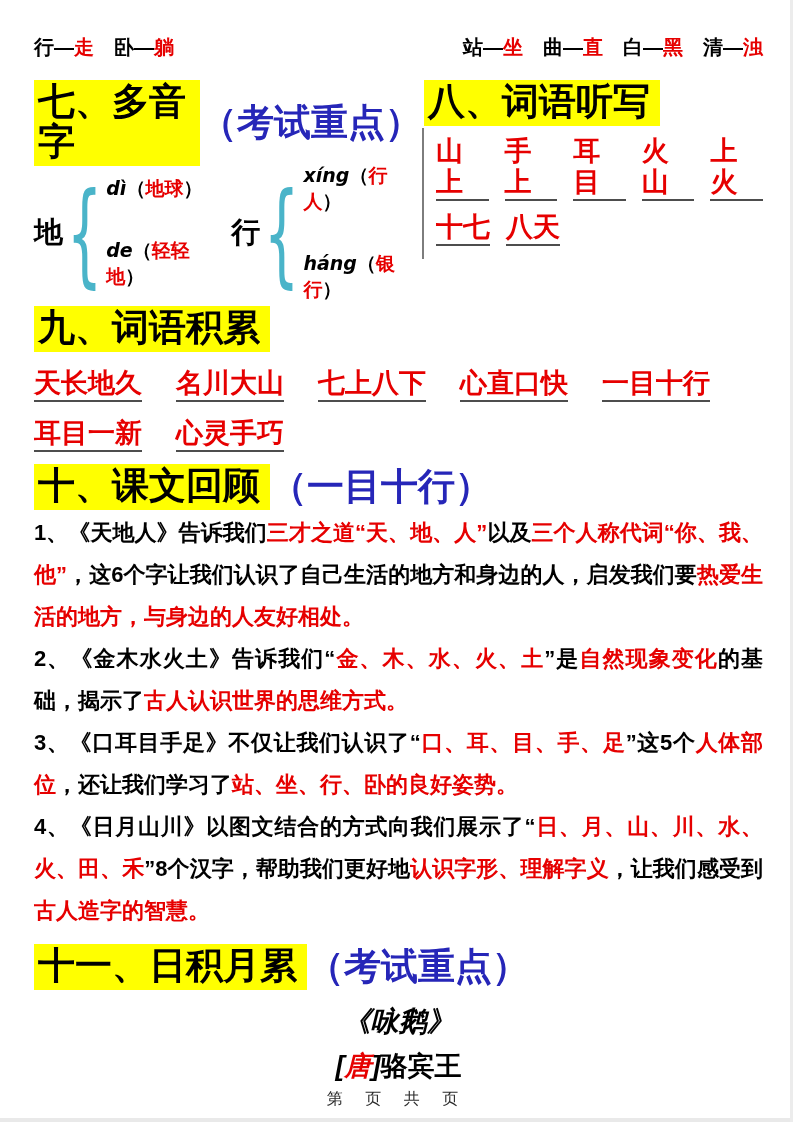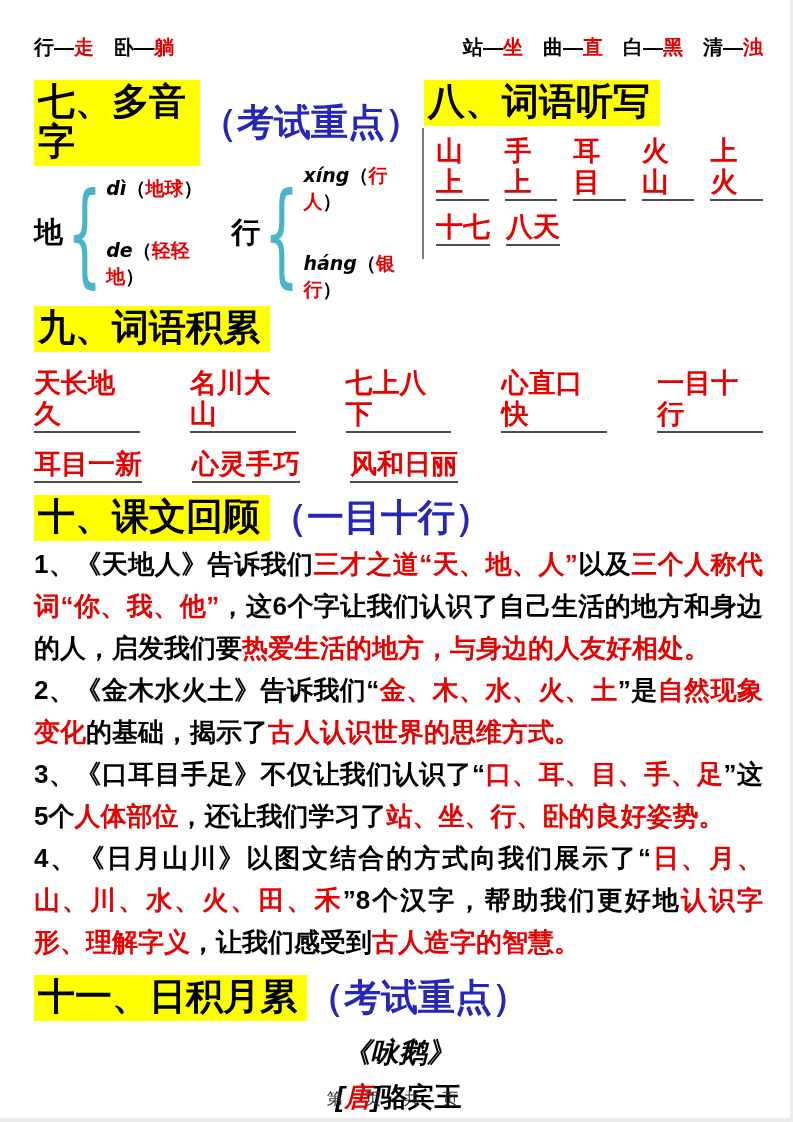--- a/index.html
+++ b/index.html
@@ -38,24 +38,24 @@
   .pg-brace{font-size:112px;font-weight:normal;color:var(--brace);line-height:1;
             transform:scaleX(.5);margin:0 -14px;font-family:"DejaVu Sans",sans-serif;}
   .pg-rows{display:flex;flex-direction:column;gap:36px;font-size:19px;}
   .pinyin{font-style:italic;font-family:"DejaVu Sans",sans-serif;}
 
   .words-block{border-left:2px solid var(--divider);padding:8px 0 2px 12px;margin-top:2px;}
   .word-row{display:flex;gap:16px;margin-bottom:11px;}
   .word{color:var(--red);border-bottom:2px solid var(--uline);padding-bottom:1px;
         font-size:27px;line-height:31px;}
 
-  .idiom-row{display:flex;gap:50px;margin:16px 0 6px;}
+  .idiom-row{display:flex;gap:34px;margin:16px 0 6px;}
   .idiom-row .word{font-size:27px;}
 
-  .paras{margin-top:2px;font-size:26px;line-height:42px;text-align:justify;}
+  .paras{margin-top:2px;font-size:22px;line-height:42px;text-align:justify;}
   .para{margin:0;}
 
   .poem{text-align:center;}
   .poem-title{font-size:28px;margin-top:12px;line-height:40px;font-style:italic;}
   .poem-author{font-size:27px;margin-top:4px;line-height:40px;}
 
   .footer{position:absolute;left:1px;right:0;bottom:12px;text-align:center;
           font-size:16px;font-weight:normal;letter-spacing:9px;color:#2b2b2b;}
 </style>
 </head>
@@ -120,21 +120,20 @@
   <div class="idiom-row">
       <span class="word">天长地久</span>
       <span class="word">名川大山</span>
       <span class="word">七上八下</span>
       <span class="word">心直口快</span>
       <span class="word">一目十行</span>
     </div>
   <div class="idiom-row">
       <span class="word">耳目一新</span>
       <span class="word">心灵手巧</span>
-      <span class="word">风和日丽</span>
     </div>
 
   <div class="hline">
     <span class="hl">十、课文回顾</span>
       <span class="note">（一目十行）</span>
   </div>
   <div class="paras">
     <p class="para"><span class="seg c-k">1、《天地人》告诉我们</span><span class="seg c-r">三才之道“天、地、人”</span><span class="seg c-k">以及</span><span class="seg c-r">三个人称代词“你、我、他”</span><span class="seg c-k">，这6个字让我们认识了自己生活的地方和身边的人，启发我们要</span><span class="seg c-r">热爱生活的地方，与身边的人友好相处。</span></p>
     <p class="para"><span class="seg c-k">2、《金木水火土》告诉我们“</span><span class="seg c-r">金、木、水、火、土</span><span class="seg c-k">”是</span><span class="seg c-r">自然现象变化</span><span class="seg c-k">的基础，揭示了</span><span class="seg c-r">古人认识世界的思维方式。</span></p>
     <p class="para"><span class="seg c-k">3、《口耳目手足》不仅让我们认识了“</span><span class="seg c-r">口、耳、目、手、足</span><span class="seg c-k">”这5个</span><span class="seg c-r">人体部位</span><span class="seg c-k">，还让我们学习了</span><span class="seg c-r">站、坐、行、卧的良好姿势。</span></p>

